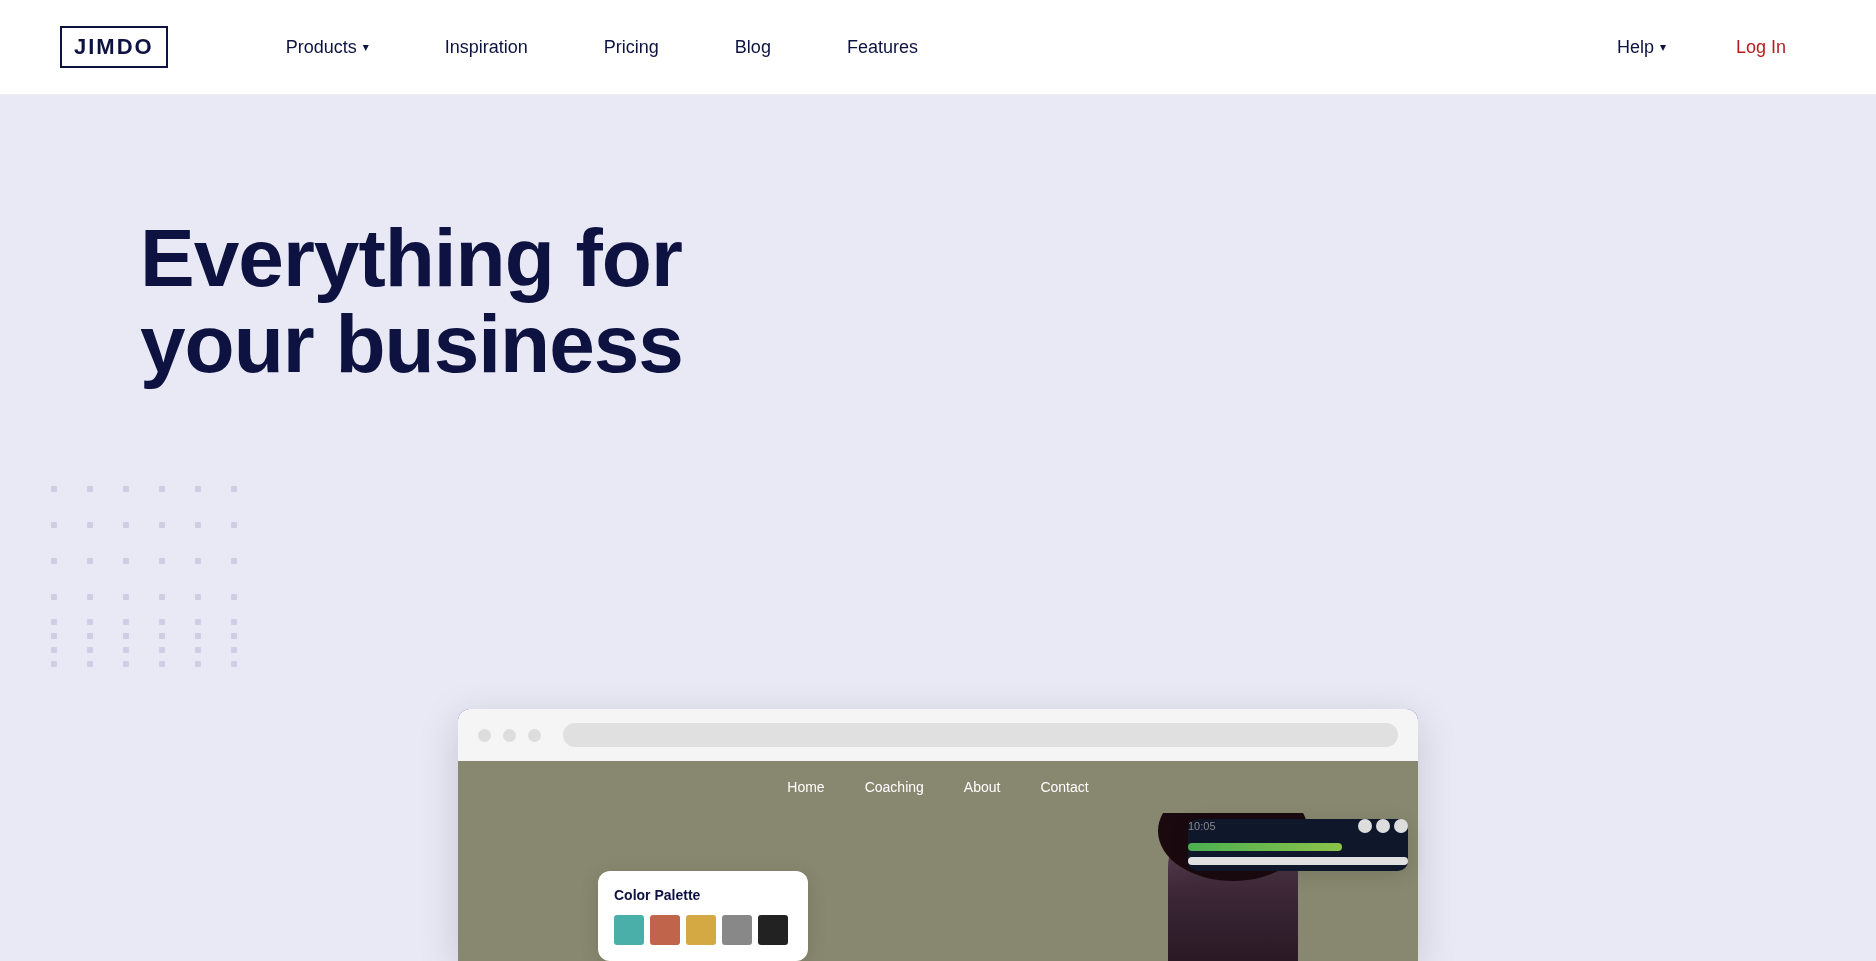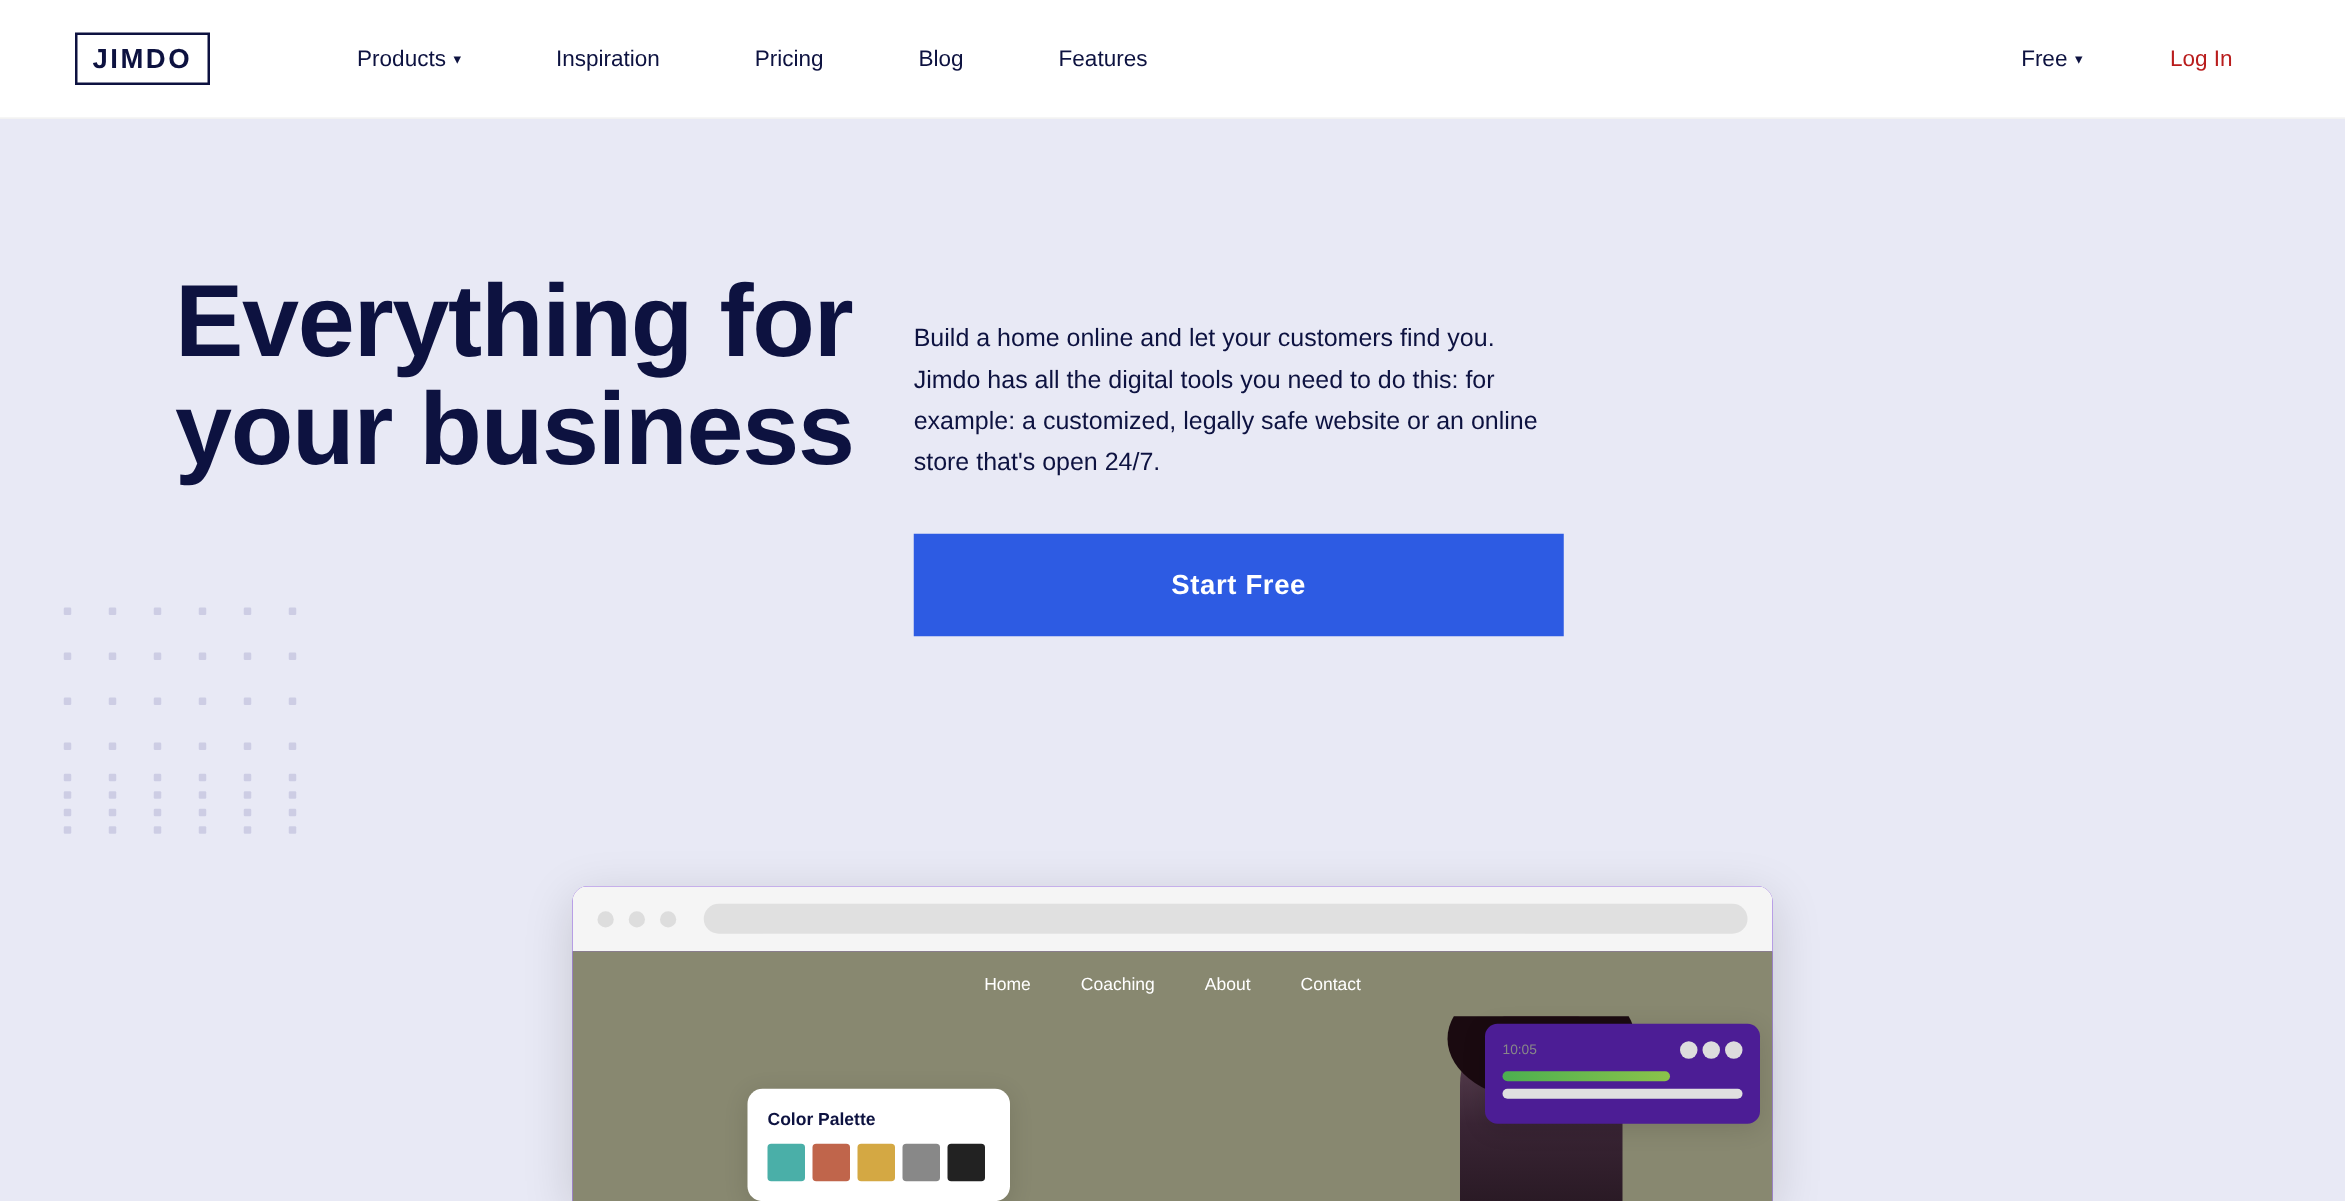--- a/index.html
+++ b/index.html
@@ -254,23 +254,23 @@
       height: 30px;
       border-radius: 3px;
     }
 
     
     .ui-card-right {
       position: absolute;
       right: -80px;
       top: 20px;
       width: 220px;
-      background: #4c1d95;
+      background: #0f172a;
       border-radius: 10px;
-      padding: 14px;
+      padding: 0;
       box-shadow: 0 4px 20px rgba(0,0,0,0.12);
     }
 
     .ui-card-header {
       display: flex;
       justify-content: space-between;
       align-items: center;
       margin-bottom: 10px;
     }
 
@@ -336,21 +336,21 @@
     <div class="nav-item">
       <span>Blog</span>
     </div>
     <div class="nav-item">
       <span>Features</span>
     </div>
   </nav>
 
   <div class="nav-right">
     <div class="nav-help">
-      <span>Free</span>
+      <span>Help</span>
       <span class="chevron">▾</span>
     </div>
     <div class="nav-login">
       <span>Log In</span>
     </div>
   </div>
 </header>
 
 <section class="hero">
 
@@ -408,24 +408,20 @@
 
   <div class="hero-content">
 
     <div class="hero-left">
       <h1 class="hero-headline">
         <span>Everything for</span><br>
         <span>your business</span>
       </h1>
     </div>
 
-    <div class="hero-right">
-      <p class="hero-description">Build a home online and let your customers find you. Jimdo has all the digital tools you need to do this: for example: a customized, legally safe website or an online store that's open 24/7.</p>
-      <button class="start-free-btn">Start Free</button>
-    </div>
   </div>
 
   <div class="mockup-area">
     <div class="browser-mockup">
 
       <div class="browser-bar">
         <div class="browser-dot"></div>
         <div class="browser-dot"></div>
         <div class="browser-dot"></div>
         <div class="browser-url-bar"></div>

